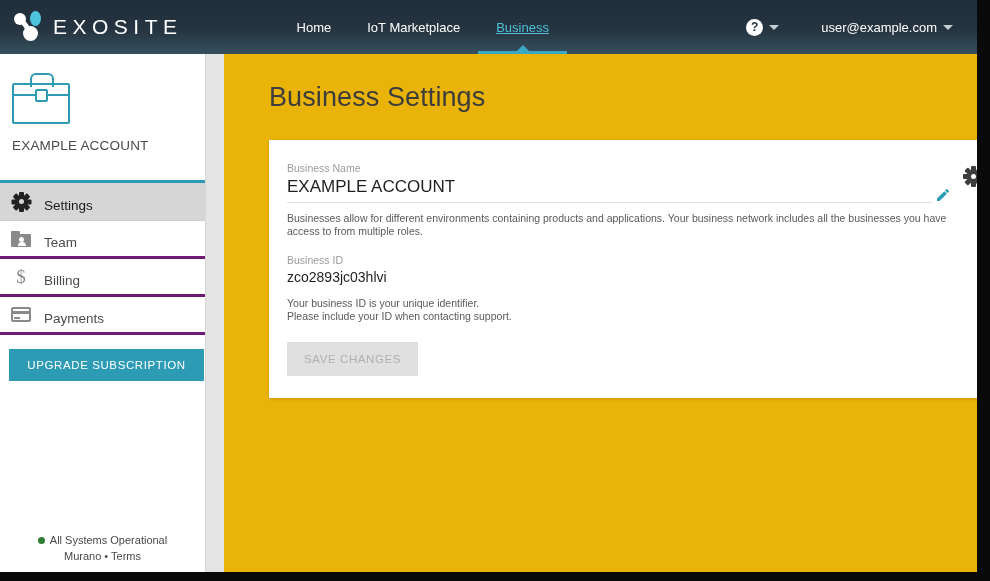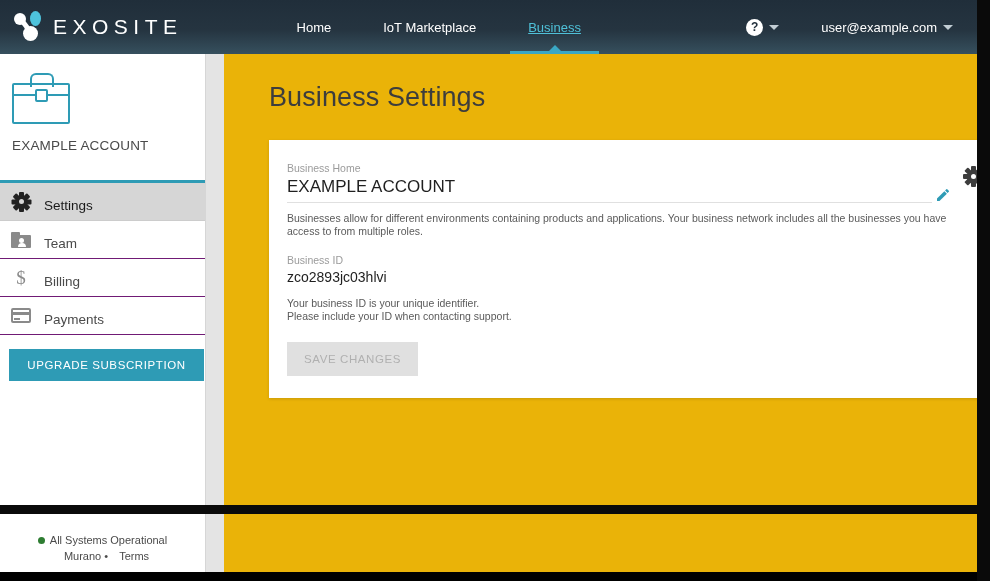--- a/index.html
+++ b/index.html
@@ -5,21 +5,21 @@
   * { box-sizing: border-box; margin: 0; padding: 0; }
   html, body {
     width: 990px; height: 581px;
     background: #000;
     font-family: "Liberation Sans", sans-serif;
     overflow: hidden;
   }
 
   #app {
     position: relative;
-    width: 990px; height: 514px;
+    width: 990px; height: 581px;
     background: #000;
   }
 
   
   #viewport {
     position: absolute;
     left: 0; top: 0;
     width: 977px; height: 572px;
     background: #e4e4e4;
     overflow: hidden;
@@ -79,21 +79,21 @@
     font-size: 21px;
     letter-spacing: 5.5px;
     font-weight: 400;
   }
 
   #nav-links {
     display: flex;
     align-items: center;
     height: 54px;
     margin-left: 96px;
-    gap: 16px;
+    gap: 0px;
   }
   .nav-item {
     position: relative;
     height: 54px;
     display: flex;
     align-items: center;
     padding: 0 18px;
     color: #ffffff;
     font-size: 13px;
     cursor: pointer;
@@ -206,21 +206,21 @@
   }
 
   #nav-list {
     border-top: 3px solid #2e9bb5;
   }
   .side-item {
     height: 38px;
     display: flex;
     align-items: center;
     padding-left: 10px;
-    border-bottom: 1px solid #701a75;
+    border-bottom: 3px solid #701a75;
     cursor: pointer;
     color: #4a4a4a;
     font-size: 13.5px;
   }
   .side-item.active {
     background: #d6d6d6;
     color: #1a1a1a;
     border-bottom: 1px solid #cccccc;
   }
   .side-item .ico {
@@ -325,21 +325,21 @@
     font-size: 11px;
     color: #4a4a4a;
     line-height: 16px;
   }
   .status-line { display: flex; align-items: center; justify-content: center; gap: 5px; }
   .status-dot {
     width: 7px; height: 7px; border-radius: 50%;
     background: #2e7d32;
     display: inline-block;
   }
-  .footer-links a { color: #4a4a4a; text-decoration: none; cursor: pointer; margin-left: 8px; }
+  .footer-links a { color: #4a4a4a; text-decoration: none; cursor: pointer; }
 
   
   #main {
     position: absolute;
     left: 224px; top: 54px;
     width: 771px; height: 518px;
     background: #eab308;
     padding-left: 26px;
   }
   #page-title {
@@ -569,21 +569,21 @@
             <span class="g-core"></span><span class="g-hole"></span>
           </span>
         </div>
 
         <svg id="pencil-edit" viewBox="0 0 24 24">
           <path d="M3 17.25V21h3.75L17.81 9.94l-3.75-3.75L3 17.25z" fill="#2e9bb5"></path>
           <path d="M20.71 7.04a1 1 0 0 0 0-1.41l-2.34-2.34a1 1 0 0 0-1.41 0l-1.83 1.83 3.75 3.75 1.83-1.83z" fill="#2e9bb5"></path>
         </svg>
 
         <div>
-          <div class="field-label">Business Home</div>
+          <div class="field-label">Business Name</div>
           <div class="field-value-lg">EXAMPLE ACCOUNT</div>
         </div>
 
         <div class="helper-text">Businesses allow for different environments containing products and applications.  Your business network includes all the businesses you have access to from multiple roles.</div>
 
         <div id="field-id">
           <div class="field-label">Business ID</div>
           <div class="field-value-md">zco2893jc03hlvi</div>
         </div>
 

